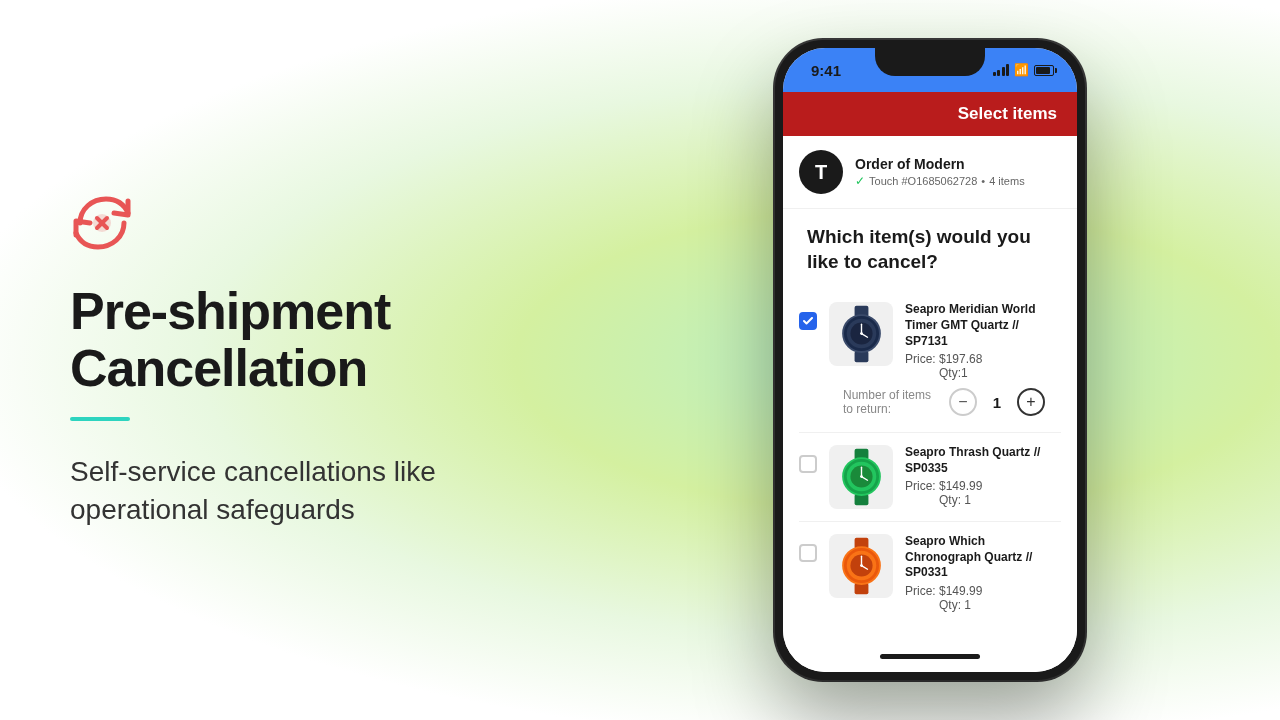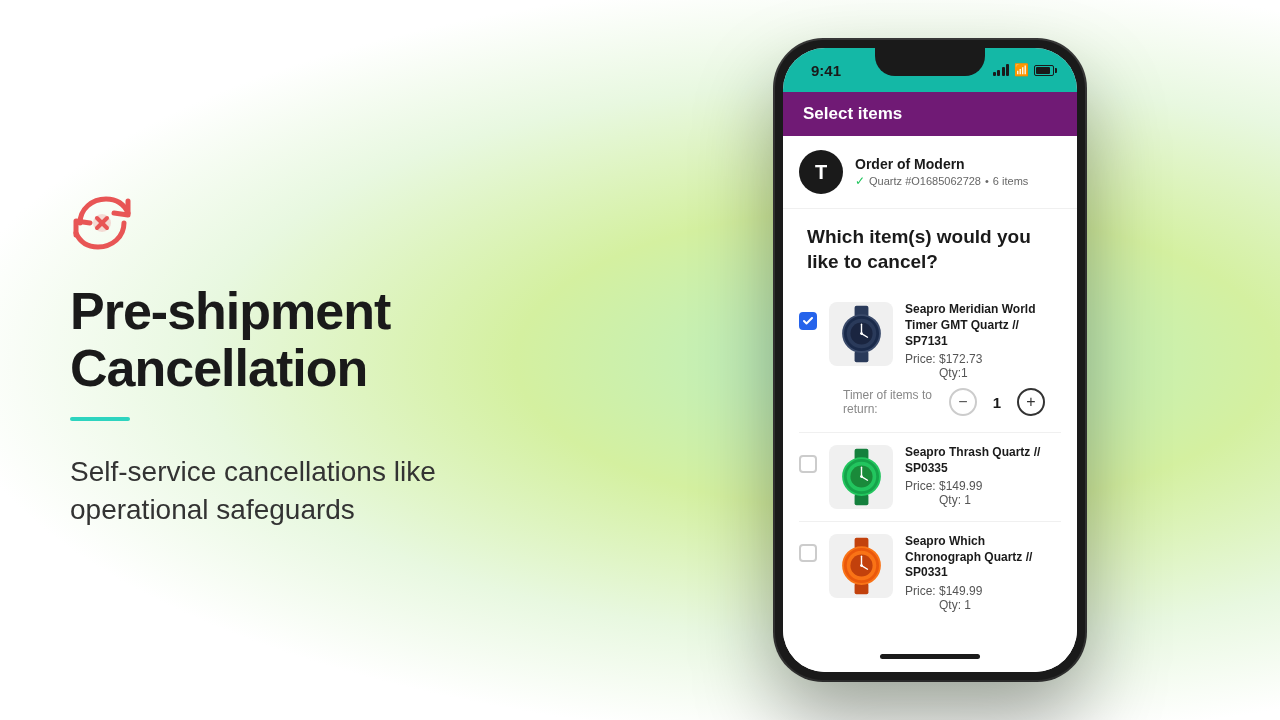--- a/index.html
+++ b/index.html
@@ -104,21 +104,21 @@
       bottom: 8px;
       background: #f5f5f5;
       border-radius: 42px;
       overflow: hidden;
       display: flex;
       flex-direction: column;
     }
 
     
     .status-bar {
-      background: #14b8a6;
+      background: #3b82f6;
       height: 44px;
       display: flex;
       align-items: center;
       justify-content: space-between;
       padding: 0 20px 0 28px;
       flex-shrink: 0;
     }
 
     .status-time {
       font-size: 15px;
@@ -139,23 +139,23 @@
       transform: translateX(-50%);
       width: 110px;
       height: 28px;
       background: #1a1a1a;
       border-radius: 0 0 20px 20px;
       z-index: 10;
     }
 
     
     .app-header {
-      background: #701a75;
+      background: #b91c1c;
       padding: 12px 20px;
-      text-align: left;
+      text-align: right;
       flex-shrink: 0;
     }
 
     .app-header-title {
       color: #fff;
       font-size: 17px;
       font-weight: 600;
     }
 
     
@@ -489,23 +489,23 @@
         <div class="app-content">
 
           <div class="order-info">
             <div class="merchant-avatar">
               <span>T</span>
             </div>
             <div class="merchant-info">
               <div class="merchant-name">Order of Modern</div>
               <div class="order-meta">
                 <span class="verified-icon">✓</span>
-                <span>Quartz #O1685062728</span>
+                <span>Touch #O1685062728</span>
                 <span>•</span>
-                <span>6 items</span>
+                <span>4 items</span>
               </div>
             </div>
           </div>
 
           <div class="question-section">
             <div class="question-text">Which item(s) would you like to cancel?</div>
           </div>
 
           <div class="items-list">
 
@@ -524,27 +524,27 @@
                     <circle cx="27.5" cy="32" r="20" fill="#1a2a4a" stroke="#3a4a6a" stroke-width="2"></circle>
                     <circle cx="27.5" cy="32" r="16" fill="#2a3a5a"></circle>
                     <circle cx="27.5" cy="32" r="12" fill="#1a2540"></circle>
                     <line x1="27.5" y1="22" x2="27.5" y2="32" stroke="#fff" stroke-width="1.5" stroke-linecap="round"></line>
                     <line x1="27.5" y1="32" x2="34" y2="36" stroke="#fff" stroke-width="1.5" stroke-linecap="round"></line>
                     <circle cx="27.5" cy="32" r="1.5" fill="#fff"></circle>
                   </svg>
                 </div>
                 <div class="item-details">
                   <div class="item-name">Seapro Meridian World Timer GMT Quartz // SP7131</div>
-                  <div class="item-price">Price: $172.73</div>
+                  <div class="item-price">Price: $197.68</div>
                   <div class="item-qty">Qty:1</div>
                 </div>
               </div>
 
               <div class="qty-control">
-                <span class="qty-label">Timer of items to return:</span>
+                <span class="qty-label">Number of items to return:</span>
                 <div class="qty-btn">
                   <span>−</span>
                 </div>
                 <span class="qty-value">1</span>
                 <div class="qty-btn plus">
                   <span>+</span>
                 </div>
               </div>
             </div>
 

